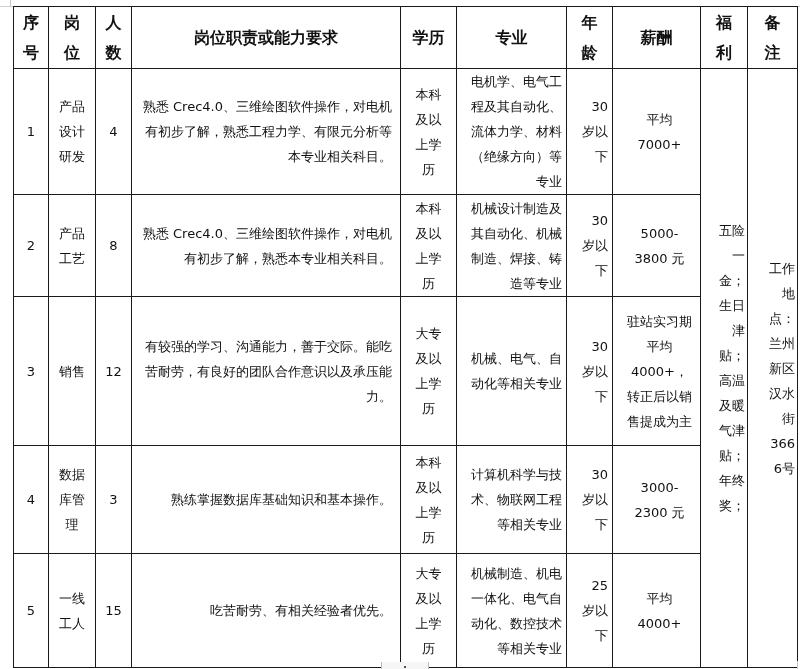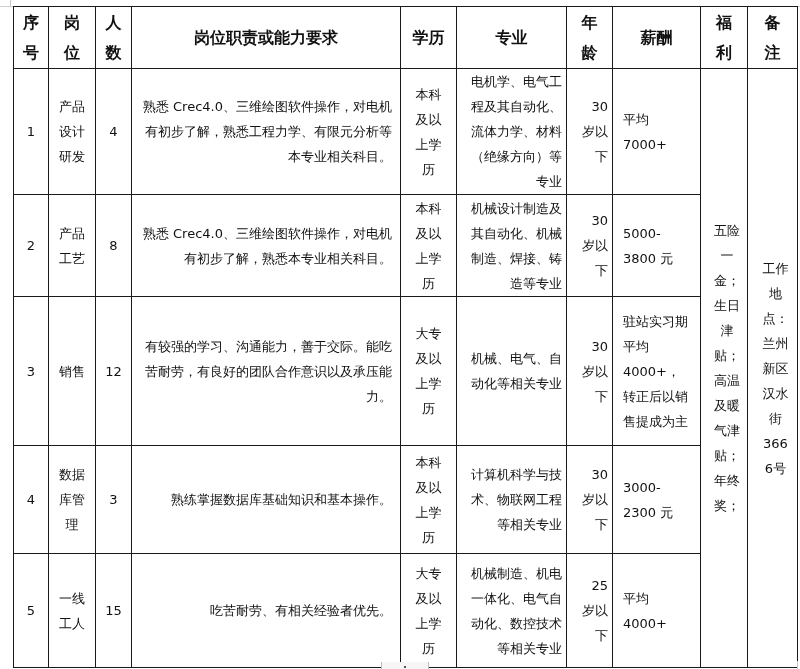--- a/index.html
+++ b/index.html
@@ -66,25 +66,25 @@
   .major {
     padding: 0 4px 0 8px !important;
     text-align: right;
   }
   .age {
     padding: 0 4px 0 10px !important;
     text-align: right;
   }
   .salary {
     padding: 0 4px 0 10px !important;
-    text-align: left;
+    text-align: center;
   }
   .tall-cell {
     padding: 0 2px 0 8px !important;
-    text-align: center;
+    text-align: right;
   }
   .scroll-tab {
     position: absolute;
     left: 381px;
     top: 662px;
     width: 46px;
     height: 7px;
     border-left: 1px solid #bdbdbd;
     border-right: 1px solid #bdbdbd;
     background: #f6f6f6;

